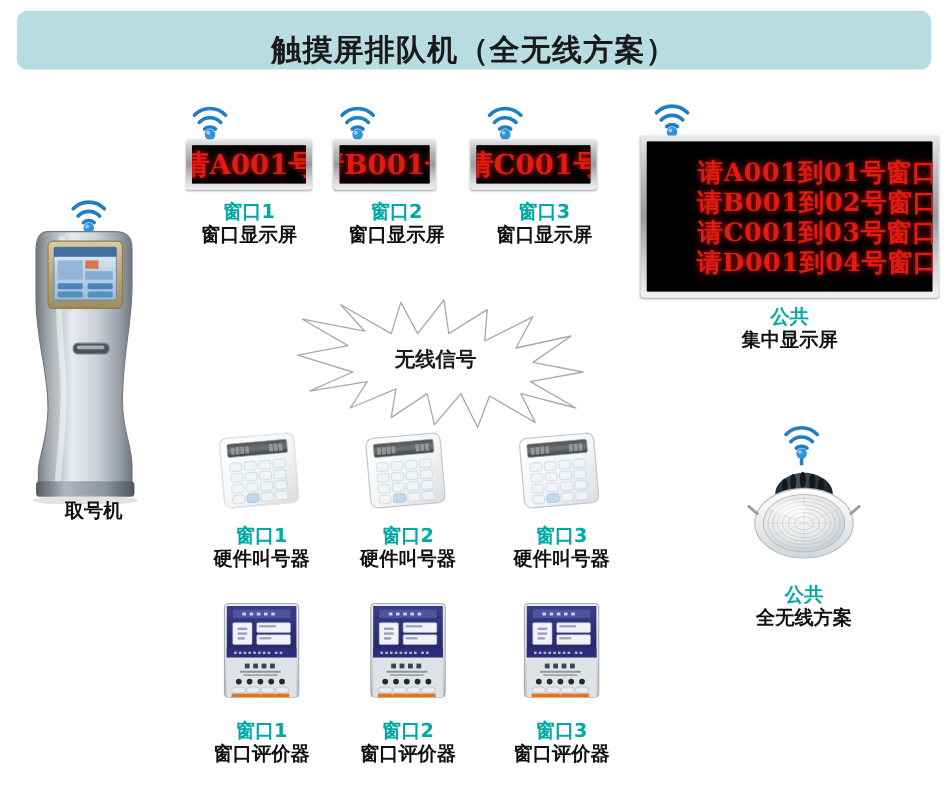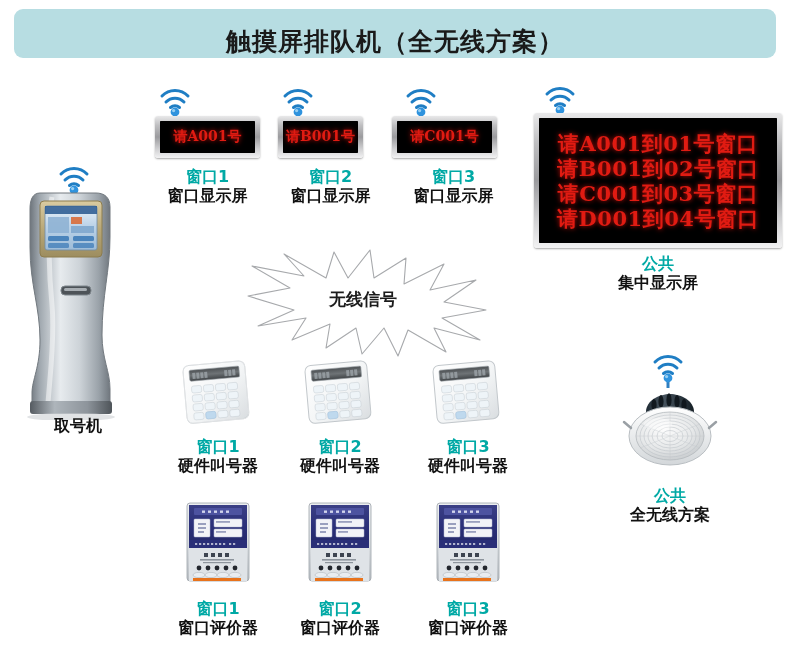--- a/index.html
+++ b/index.html
@@ -40,22 +40,22 @@
     box-shadow:inset 0 0 6px rgba(0,0,0,.9);
     overflow:hidden;
   }
   .led-line{
     color:#e01b12;
     font-family:"DejaVu Serif","Liberation Serif",serif;
     font-weight:bold;
     text-shadow:0 0 5px rgba(230,20,15,.85);
     white-space:nowrap;
   }
-  .led-small .led-line{font-size:14px;letter-spacing:0px;}
-  .led-big .led-line{font-size:21px;line-height:25px;letter-spacing:0.5px;}
+  .led-small .led-line{font-size:23px;letter-spacing:0px;}
+  .led-big .led-line{font-size:21px;line-height:25px;letter-spacing:0.5px;padding-left:47px;}
 
   
   .cap{position:absolute;text-align:center;line-height:19px;}
   .cap .c1{
     display:block;color:#00a9a5;font-weight:bold;font-size:16px;
     font-family:"DejaVu Sans","Liberation Sans",sans-serif;
   }
   .cap .c2{
     display:block;color:#111;font-weight:bold;font-size:16px;
     font-family:"DejaVu Sans","Liberation Sans",sans-serif;

